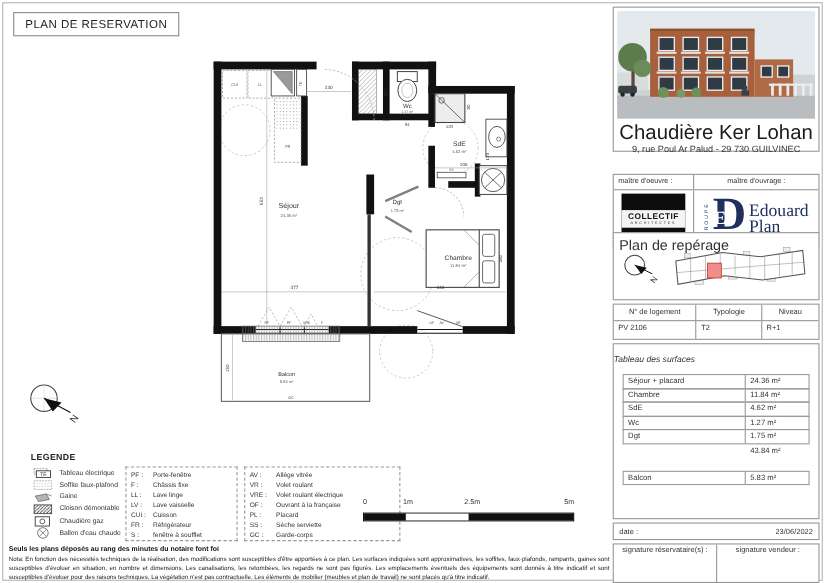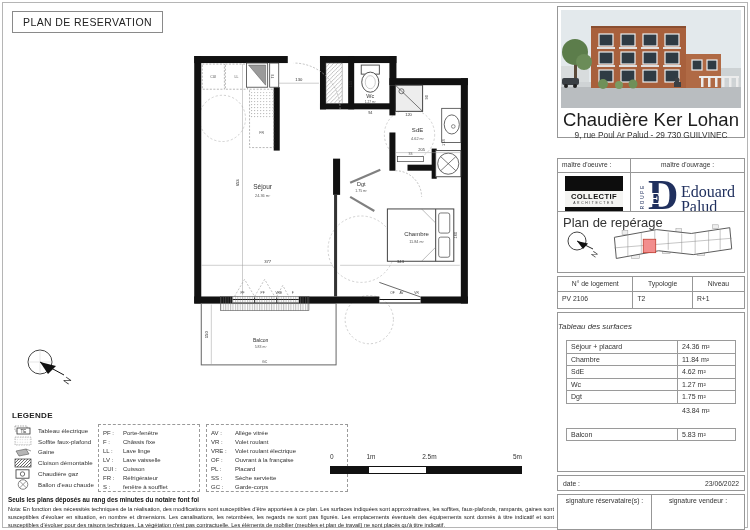--- a/index.html
+++ b/index.html
@@ -48,21 +48,21 @@
   .srow div:last-child{border-left:1px solid #9a9a9a;}
   .srow-total{display:grid;grid-template-columns:1fr 58px;margin-top:1px;}
   .srow-total div{font-size:7px;padding:2px 4px;color:#333;}
   .srow-balcon{margin-top:12px;}
   .daterow{top:469px;height:16px;display:flex;justify-content:space-between;align-items:center;padding:0 5px;}
   .daterow div{font-size:6.8px;color:#333;}
   .signs{top:488px;height:36px;display:grid;grid-template-columns:1fr 1fr;}
   .signs div{font-size:6.8px;text-align:center;padding-top:2px;color:#333;}
   .signs div:last-child{border-left:1px solid #979797;}
   
-  .legend{left:12px;top:411px;width:340px;height:84px;}
+  .legend{left:28px;top:411px;width:340px;height:84px;}
   .leg-title{font-size:8px;font-weight:bold;letter-spacing:.3px;color:#222;}
   .leg-syms{position:absolute;left:2px;top:14px;}
   .leg-item{display:flex;align-items:center;height:10.8px;gap:6px;}
   .leg-item .lab{font-size:6.2px;color:#333;}
   .leg-box{position:absolute;border:1px dashed #9a9a9a;top:13px;height:68px;box-sizing:border-box;padding:3px 4px;}
   .leg-box .row{display:grid;height:9.1px;align-items:center;}
   .leg-box .k{font-size:6px;color:#333;}
   .leg-box .v{font-size:6px;color:#333;}
   .box1{left:86px;width:102px;}
   .box1 .row{grid-template-columns:20px 1fr;}
@@ -479,21 +479,21 @@
       </div>
       <div>
         <div class="logo-ed">
           <span class="ed-group">GROUPE</span>
           <span class="ed-mono">
             <span class="d">D</span>
             <span class="e">E</span>
           </span>
           <span class="ed-name">
             <div>Edouard</div>
-            <div>Palud</div>
+            <div>Plan</div>
           </span>
         </div>
       </div>
     </div>
   </div>
 
   <div class="pbox reperage">
     <div class="lab">Plan de repérage</div>
     <svg class="abs" style="left:6px;top:16px;" width="40" height="40" viewBox="0 0 40 40">
       <circle cx="13" cy="13" r="9" fill="#fff" stroke="#444" stroke-width="1"></circle>

